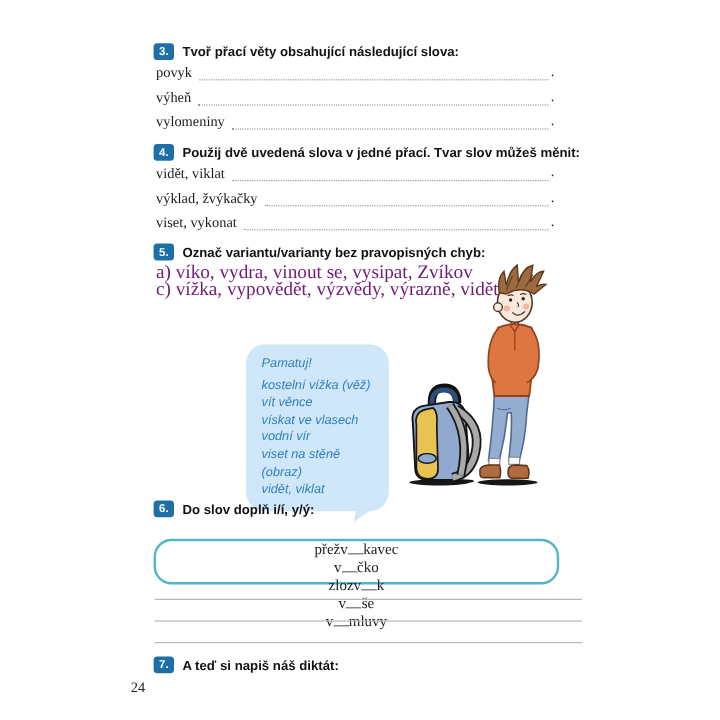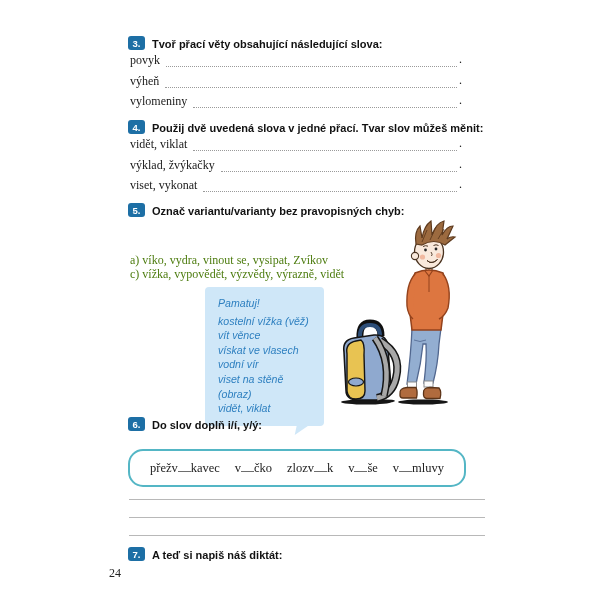--- a/index.html
+++ b/index.html
@@ -24,43 +24,43 @@
   .hdr .txt { padding-top:1px; line-height:14px;text-align:right; }
 
   
   .rows { width:332px; }
   .fill-row { display:flex; height:20.5px; font-size:12px; }
   .fill-row .lbl { white-space:nowrap; margin-right:6px; line-height:14px; }
   .fill-row .dots { flex:1; height:14px; border-bottom:1px dotted var(--line-gray,#9a9a9a); }
   .fill-row .endp { margin-left:2px; line-height:12px; }
 
   
-  .opts { font-size:12px; line-height:13.7px; color:#4d7c0f;margin-top:33px; }
+  .opts { font-size:16px; line-height:13.7px; color:#701a75; }
   .opts div { white-space:nowrap; }
 
   
   .bubble {
     left:205px; top:287px; width:119px; padding:9px 12px 10px 13px;
-    background:var(--bubble-bg,#cfe7f8); border-radius:4px;
+    background:var(--bubble-bg,#cfe7f8); border-radius:16px;
     font-family:"Liberation Sans", sans-serif; font-style:italic;
     color:var(--bubble-text,#2f80c0); font-size:10.6px; line-height:14.6px;
   }
   .bubble::after {
     content:""; position:absolute; right:13px; bottom:-9px;
     width:0; height:0; border-top:12px solid var(--bubble-bg,#cfe7f8);
     border-right:15px solid transparent; transform:skewX(-12deg);
   }
   .bubble .b-title { margin-bottom:3px; }
 
   
   .wordbox {
     left:128px; top:449px; width:338px; height:38px;
     border:2px solid var(--box-border,#54b6c5); border-radius:15px;
     display:flex; align-items:center; justify-content:space-between;
-    padding:0 20px; font-size:12.5px; color:#222;
+    padding:0 20px; font-size:12.5px; color:#222;flex-direction:column;
   }
   .wordbox .w { white-space:nowrap; }
   .gap { display:inline-block; width:13px; height:11px;
          border-bottom:1.2px solid #6e6e6e; }
 
   
   .wlines { left:129px; top:482px; width:356px; }
   .wline { height:18px; border-bottom:1px solid #b8b8b8; }
 
   .pagenum { left:109px; top:566px; font-size:12px; color:#222; }

